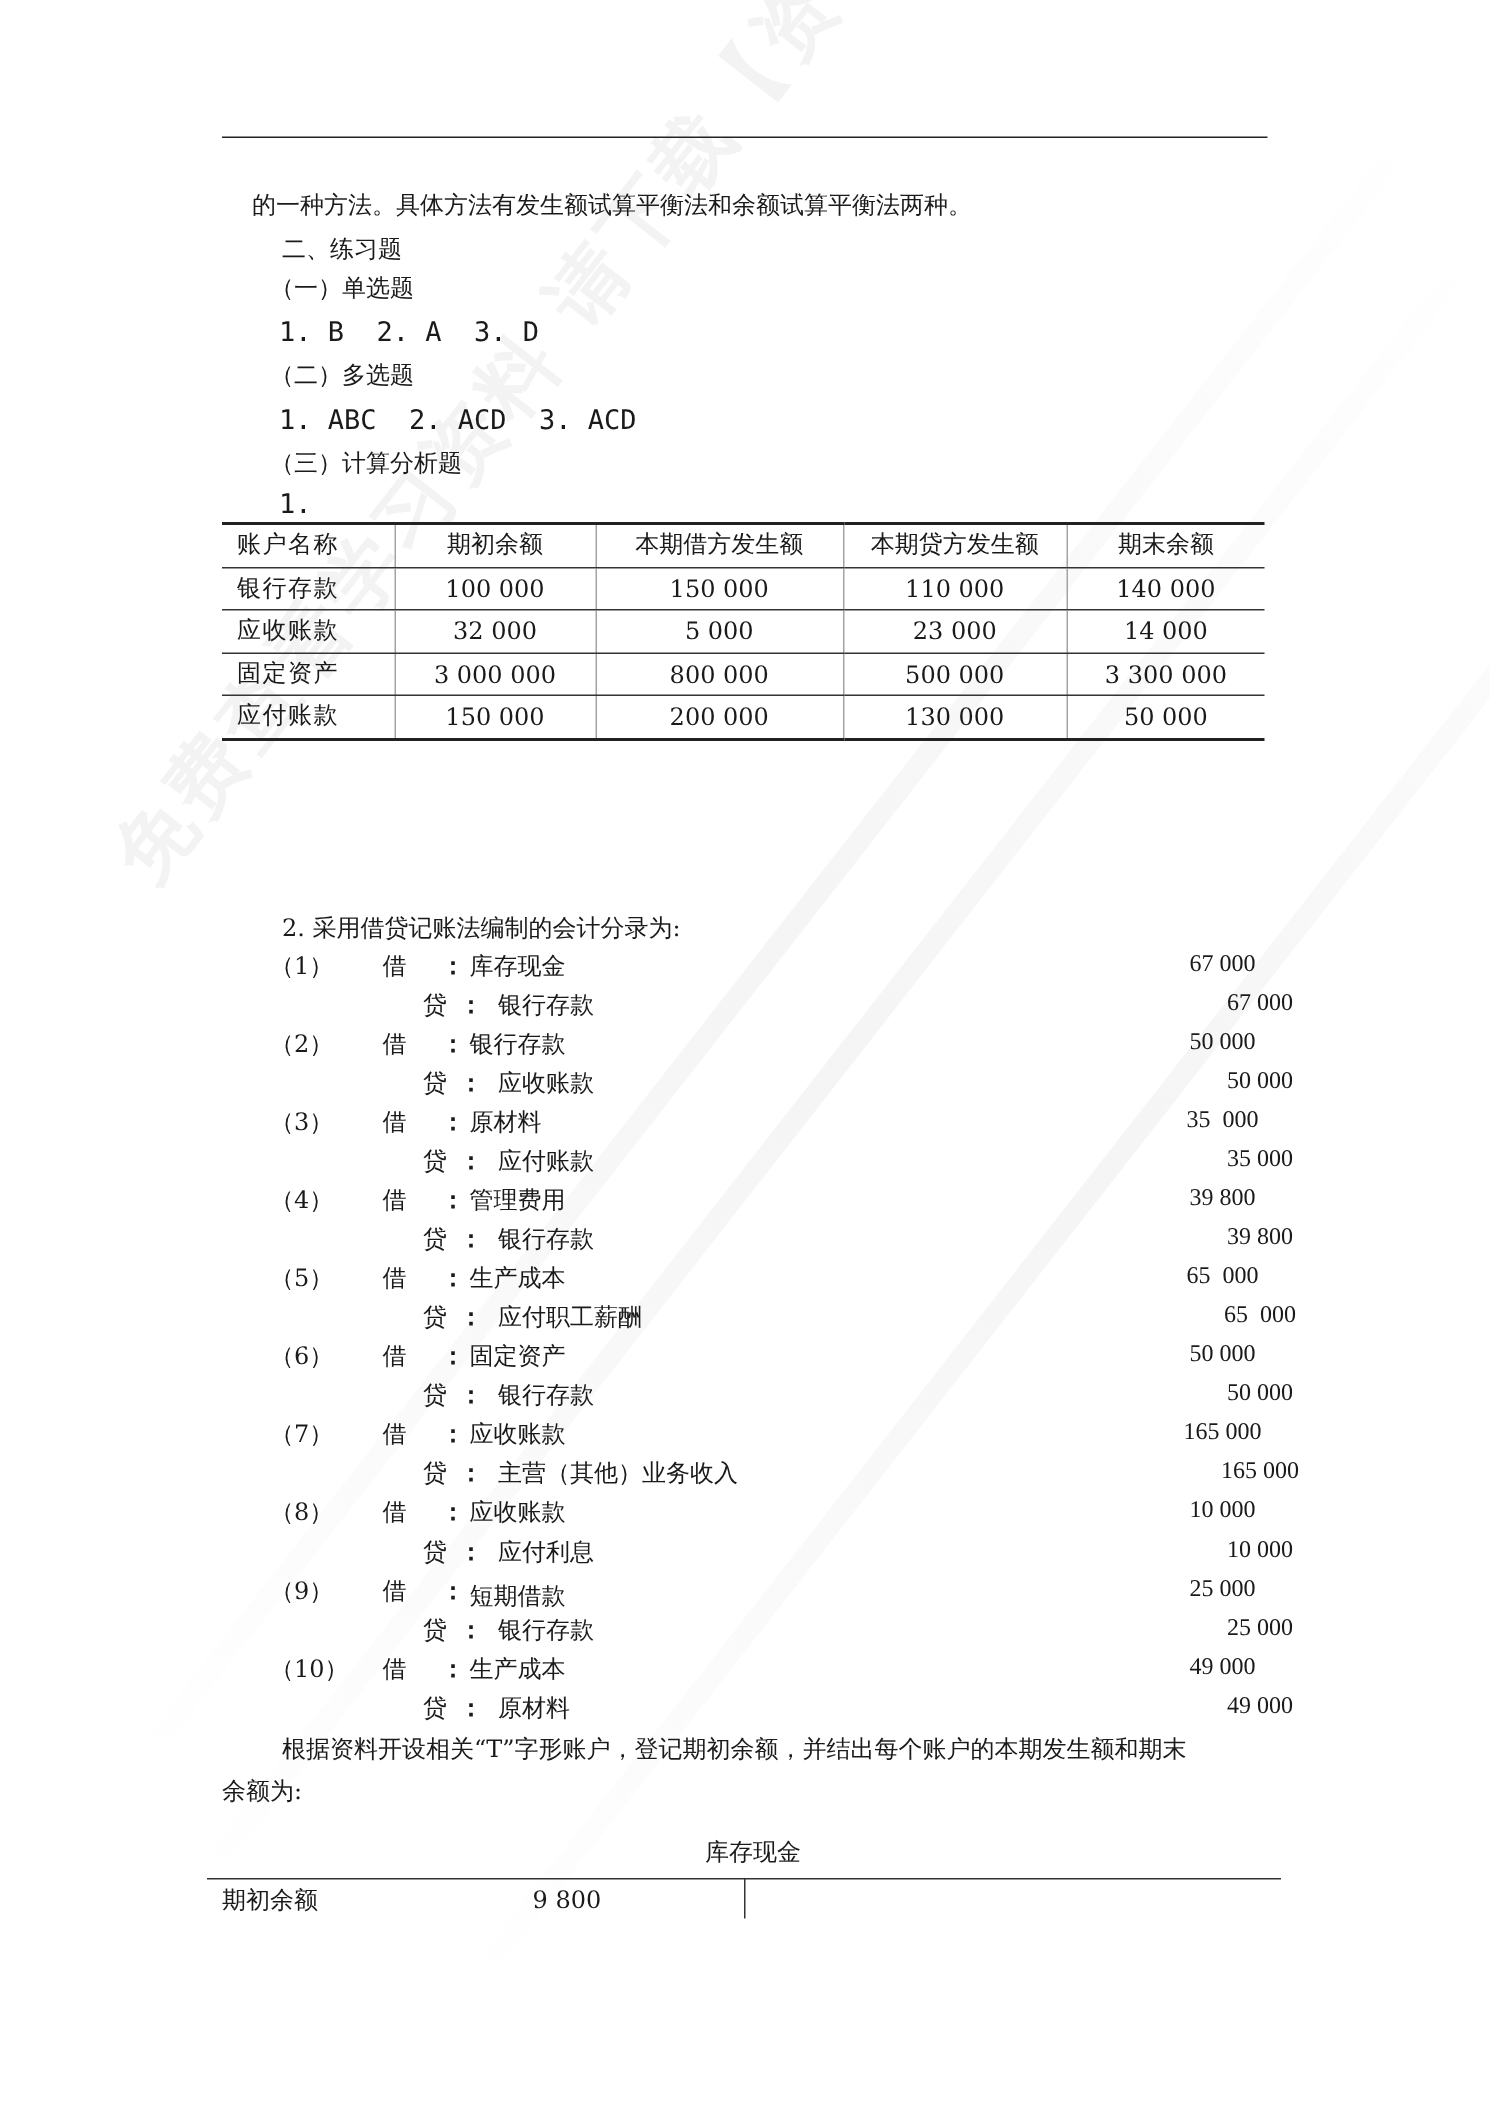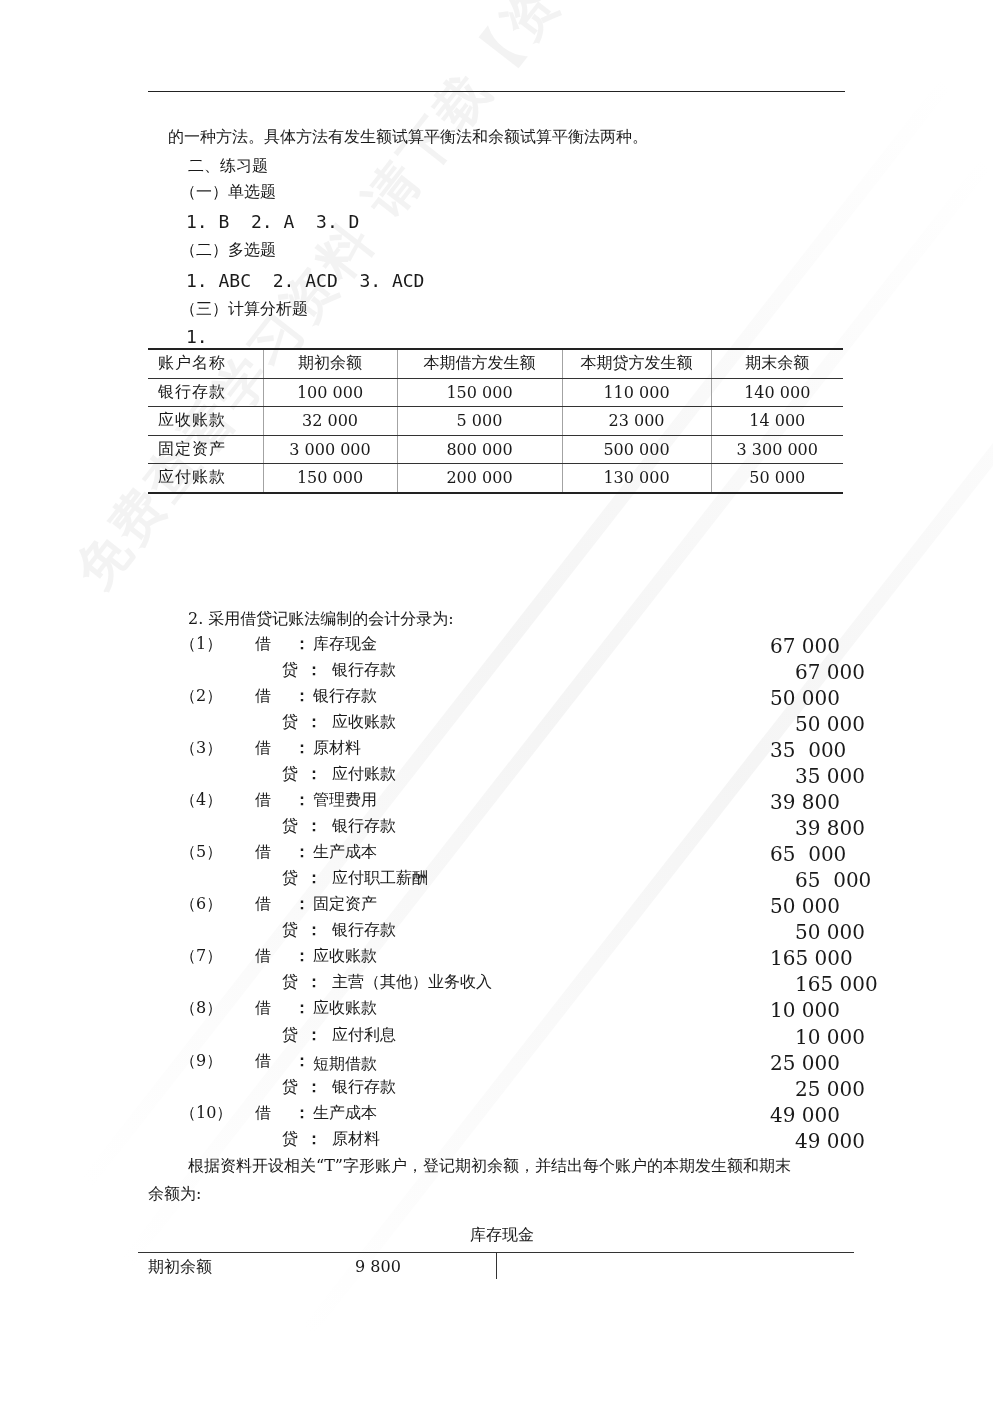--- a/index.html
+++ b/index.html
@@ -37,21 +37,21 @@
     text-align: center;
   }
   table.tb th:last-child, table.tb td:last-child { border-right: none; }
   table.tb tr:first-child th { border-top: 2px solid #222; }
   table.tb tr:last-child td { border-bottom: 2px solid #222; }
   table.tb .name { text-align: left; padding-left: 10px; letter-spacing: 1px; }
   .entry-num { position: absolute; left: 180px; font-size: 16px; }
   .entry-dc { position: absolute; font-size: 16px; }
   .entry-colon { position: absolute; font-size: 16px; font-weight: bold; }
   .entry-acct { position: absolute; font-size: 16px; }
-  .amt { position: absolute; font-size: 20px; text-align: left; width: 90px; }
+  .amt { position: absolute; font-size: 16px; text-align: center; width: 90px; font-family: Liberation Serif, serif; }
   .t-title { position: absolute; left: 470px; top: 1225px; font-size: 16px; }
   .t-top { position: absolute; left: 138px; top: 1252px; width: 716px; border-top: 1px solid #333; }
   .t-mid { position: absolute; left: 496px; top: 1252px; height: 27px; border-left: 1px solid #333; }
 </style>
 </head>
 <body>
 
 <div class="stripe" style="left:80px;top:1180px;"></div>
 <div class="stripe" style="left:120px;top:1260px;"></div>
 <div class="stripe" style="left:300px;top:1330px;"></div>

